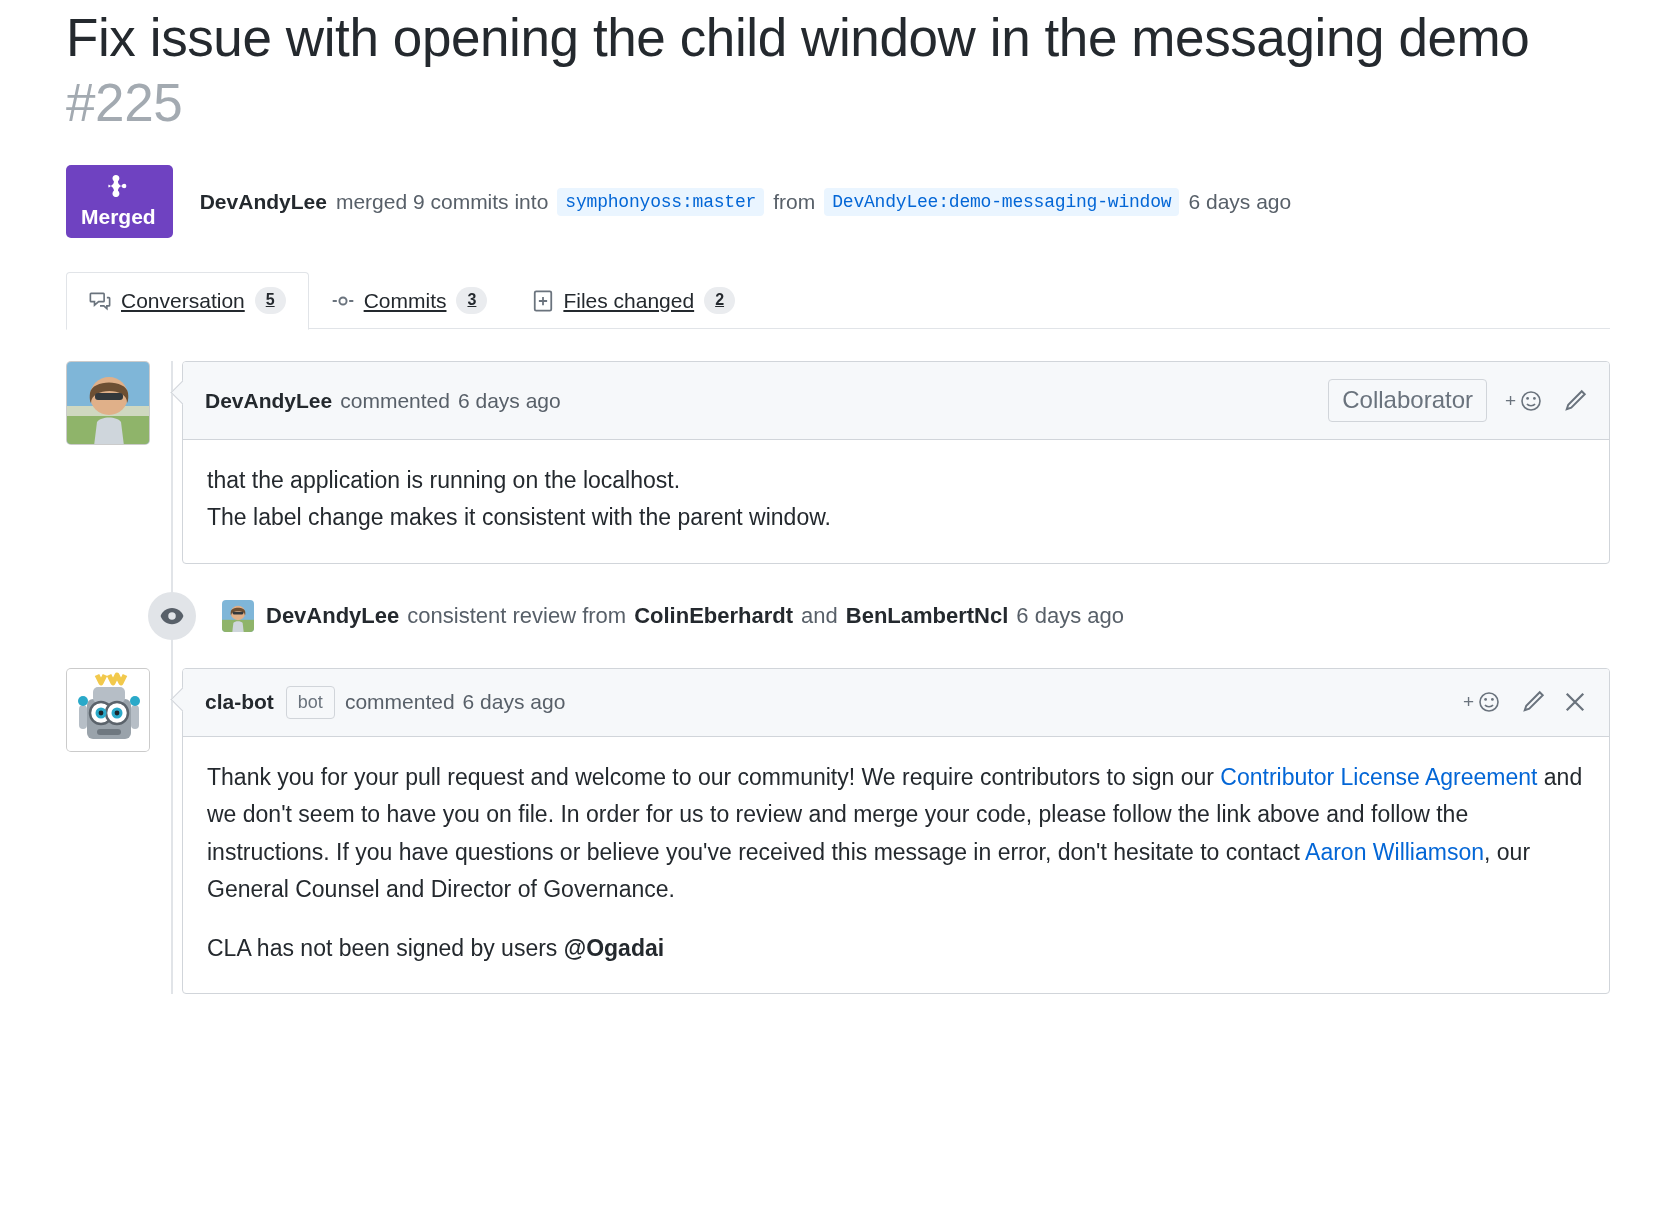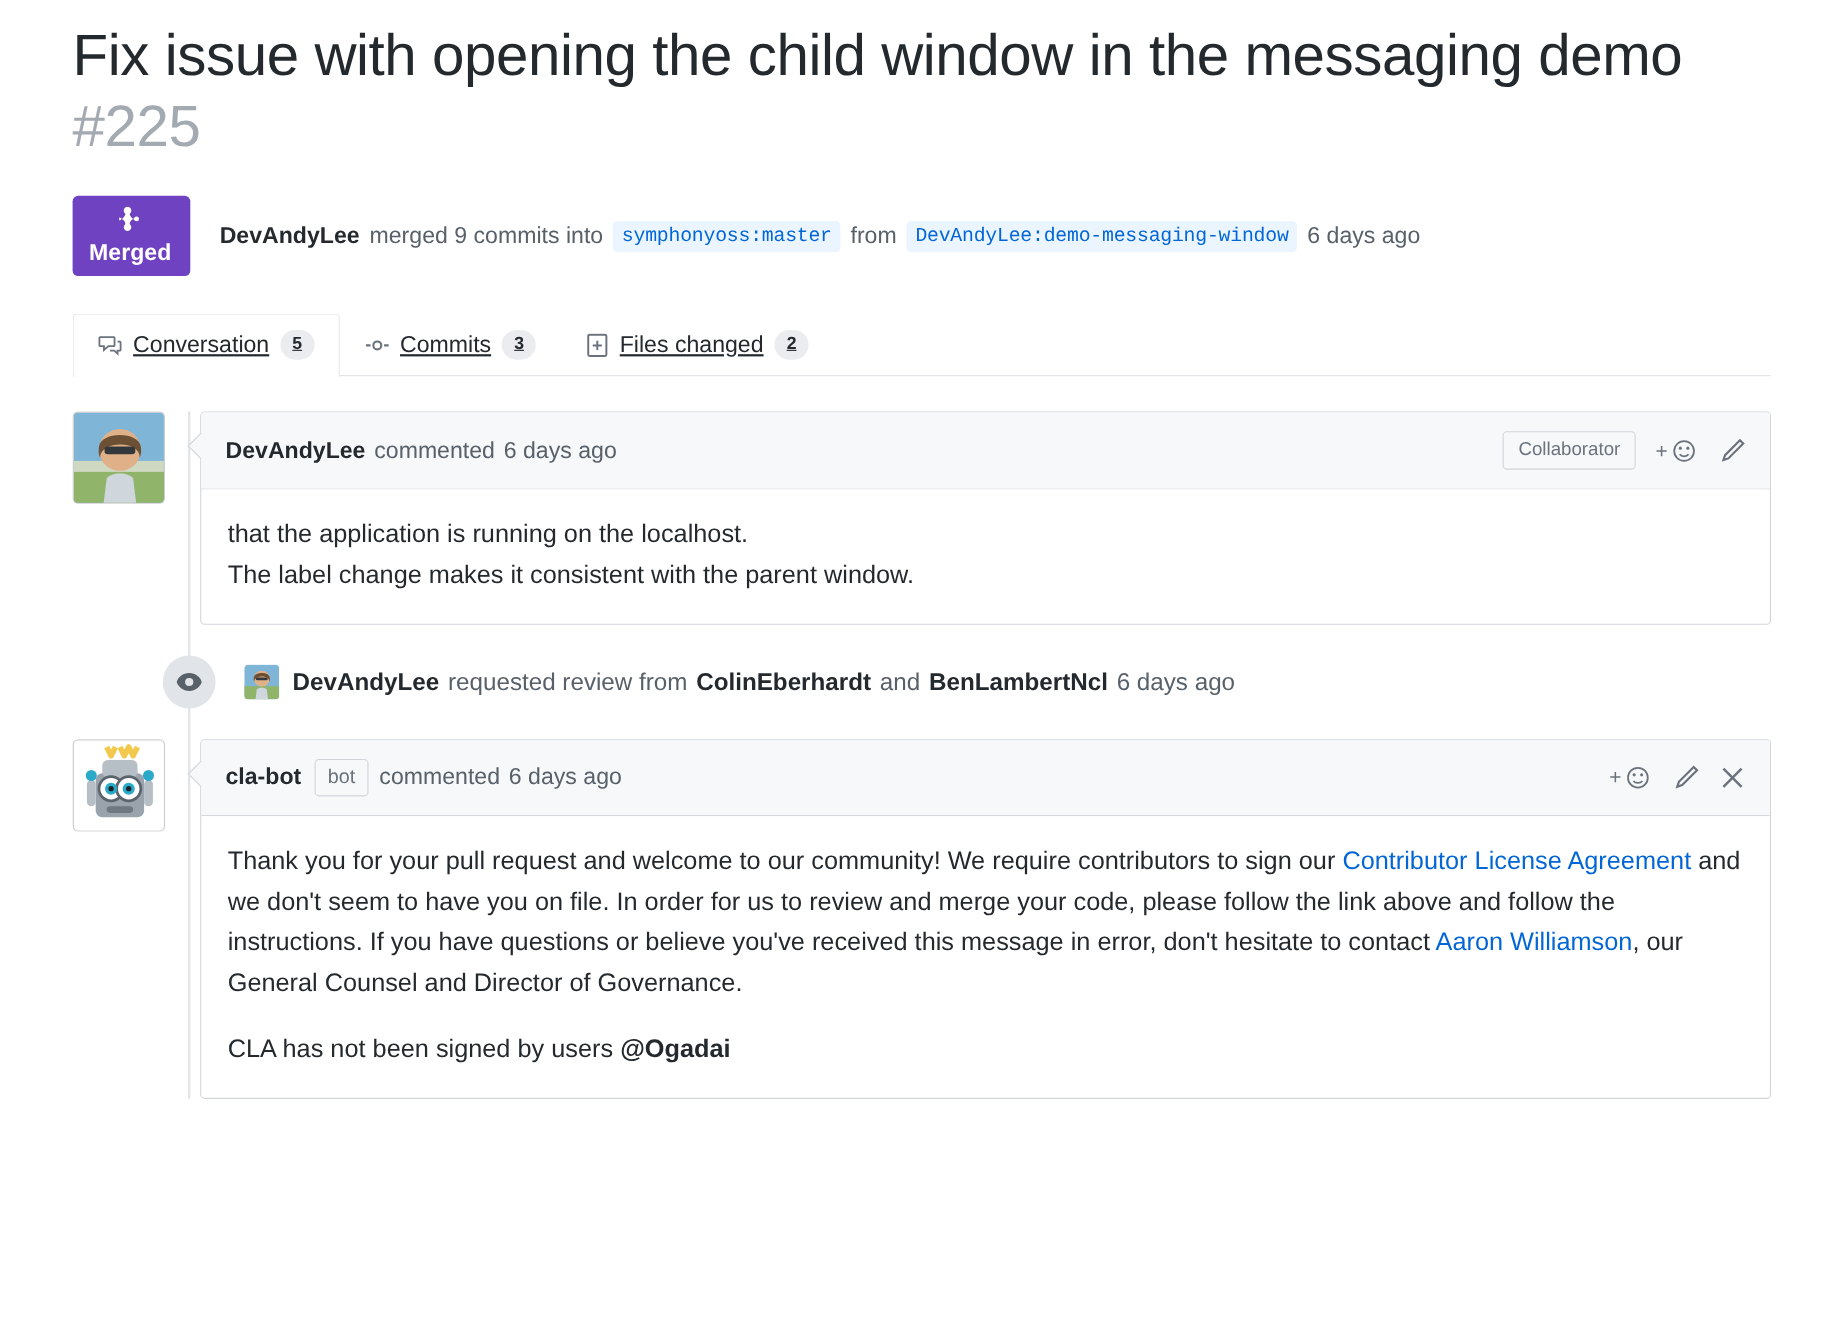--- a/index.html
+++ b/index.html
@@ -10,21 +10,21 @@
     width: 1676px;
     height: 1218px;
     overflow: hidden;
     font-family: "Liberation Sans", sans-serif;
     color: #24292e;
   }
   .page {
     width: 1676px;
     height: 946px;
     position: relative;
-    padding: 13px 66px;
+    padding: 0 66px;
   }
 
   
   .title-block {
     padding-top: 6px;
   }
   .pr-title {
     font-size: 53px;
     line-height: 1.22;
     font-weight: 400;
@@ -185,21 +185,21 @@
   .header-actions {
     margin-left: auto;
     display: flex;
     align-items: center;
     gap: 18px;
   }
   .role-badge {
     border: 1px solid #d1d5da;
     border-radius: 4px;
     color: #6a737d;
-    font-size: 17px;
+    font-size: 24px;
     padding: 6px 13px;
     line-height: 1.2;
   }
   .bot-badge {
     border: 1px solid #d1d5da;
     border-radius: 4px;
     color: #6a737d;
     font-size: 18px;
     padding: 4px 11px;
     margin: 0 10px 0 4px;
@@ -379,21 +379,21 @@
         <svg width="32" height="32" viewBox="0 0 84 84" aria-hidden="true">
           <rect width="84" height="84" fill="#7fb6d8"></rect>
           <rect y="52" width="84" height="32" fill="#8fb46a"></rect>
           <circle cx="42" cy="34" r="19" fill="#e0b089"></circle>
           <path d="M23 31c2-14 36-14 38 0 1 7-1 10-1 10 1-16-36-16-36 0 0 0-2-3-1-10z" fill="#6d4f33"></path>
           <rect x="28" y="31" width="28" height="7" rx="3" fill="#33383c"></rect>
           <path d="M30 60c4-6 20-6 24 0l3 24H27z" fill="#cfd6dc"></path>
         </svg>
       </div>
       <span class="bold">DevAndyLee</span>
-      <span>requested review from</span>
+      <span>consistent review from</span>
       <span class="bold">ColinEberhardt</span>
       <span>and</span>
       <span class="bold">BenLambertNcl</span>
       <span>6 days ago</span>
     </div>
 
     <div class="comment-row">
       <div class="avatar">
         <svg width="84" height="84" viewBox="0 0 84 84" aria-hidden="true">
           <rect width="84" height="84" fill="#ffffff"></rect>

